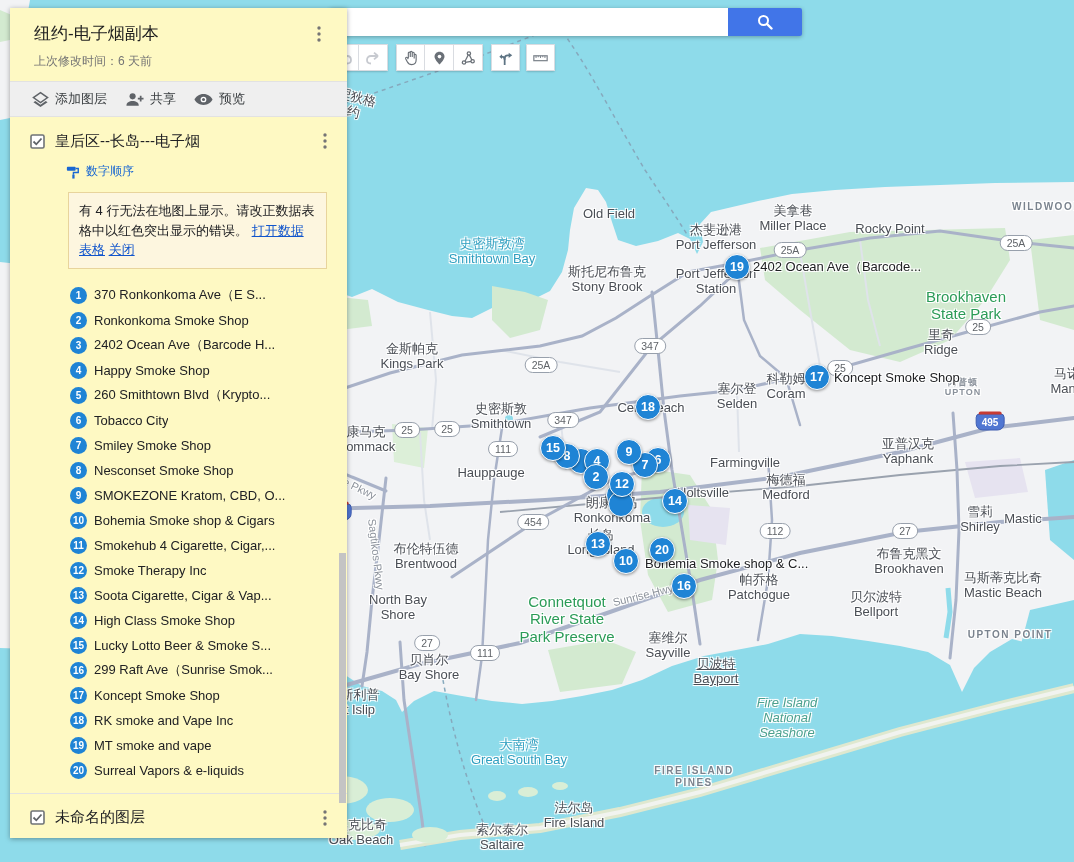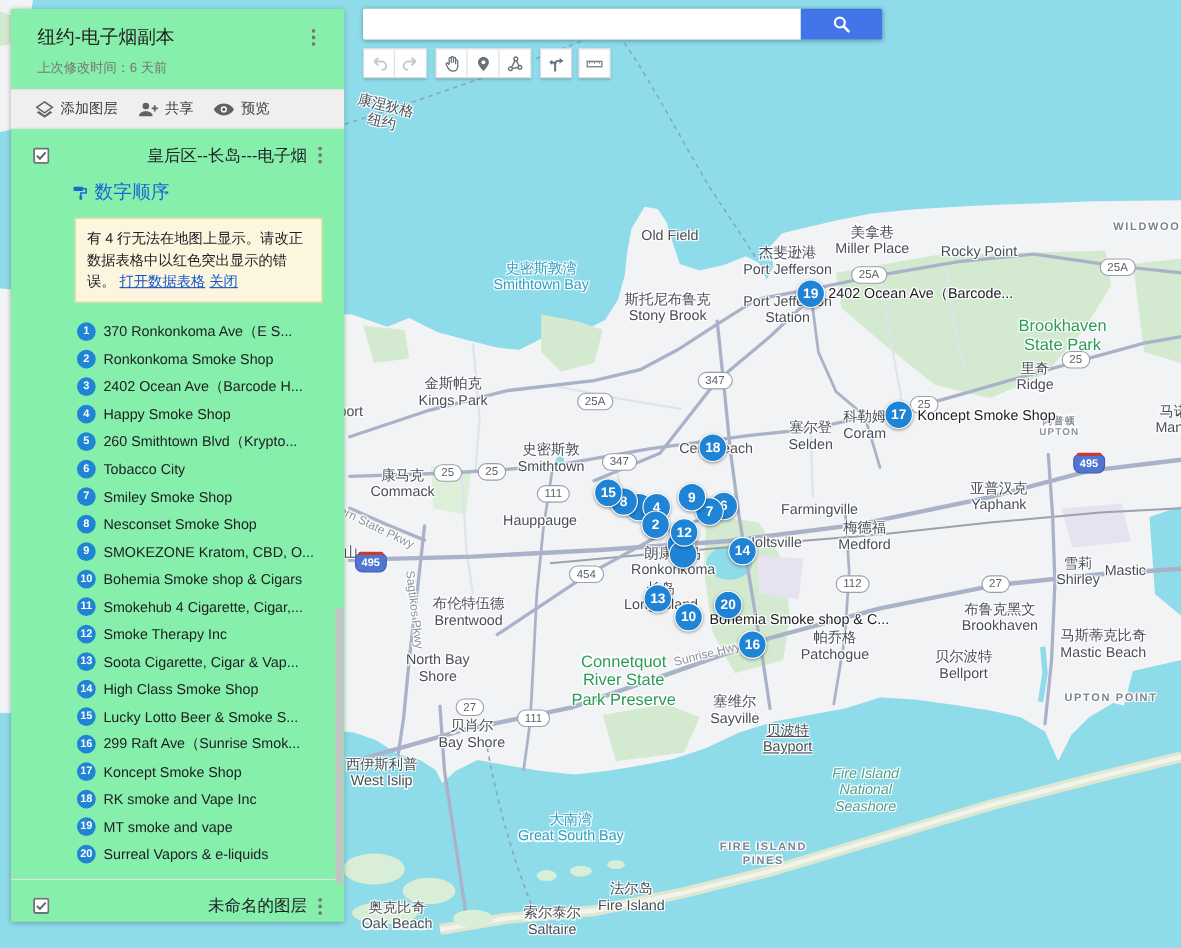--- a/index.html
+++ b/index.html
@@ -47,36 +47,36 @@
     display:flex; align-items:center; justify-content:center; cursor:pointer; }
 
   
   #map-toolbar { position:absolute; left:330px; top:44px; display:flex; }
   .tb-group { display:flex; box-shadow:0 1px 2px rgba(0,0,0,.18); margin-right:8px; border-radius:2px; }
   .tb-btn { width:29px; height:27px; background:#fff; border:1px solid #d9dce1;
     display:flex; align-items:center; justify-content:center; cursor:pointer; }
   .tb-btn + .tb-btn { border-left:none; }
 
   
-  #panel { position:absolute; left:10px; top:8px; width:303px; height:830px; background:#86efac;
+  #panel { position:absolute; left:10px; top:8px; width:337px; height:830px; background:#fef9c3;
     box-shadow:0 1px 5px rgba(0,0,0,.35); overflow:hidden; }
   #panel-header { padding:14px 16px 10px 24px; }
   #panel-title-row { display:flex; justify-content:space-between; align-items:flex-start; }
   #panel-title { font-size:17px; color:#212121; }
   .dots-btn { width:24px; height:24px; display:flex; align-items:center; justify-content:center; cursor:pointer; flex:none; }
   .meta { font-size:12px; color:#757575; margin-top:6px; line-height:1.6; }
   #actions-bar { background:#efefef; border-top:1px solid #e2e2e2; border-bottom:1px solid #e2e2e2;
     display:flex; align-items:center; padding:8px 12px 8px 22px; gap:18px; }
   .action-item { display:flex; align-items:center; gap:6px; font-size:13px; color:#3c4043; cursor:pointer; }
   #layer-section { padding:12px 10px 0 20px; }
-  .layer-row { display:flex; align-items:center;text-align:right; }
+  .layer-row { display:flex; align-items:center; }
   .checkbox { width:15px; height:15px; flex:none; cursor:pointer; }
   .layer-name { flex:1; font-size:15px; color:#202124; margin-left:10px; }
   #style-link { display:flex; align-items:center; gap:6px; margin:10px 0 12px 36px; cursor:pointer;
-    font-size:17px; color:#1967d2; }
+    font-size:12px; color:#1967d2; }
   #warning-box { margin:12px 10px 0 38px; background:#fdf6df; border:1px solid #e8d49c;
     padding:8px 10px; font-size:13px; color:#202124; line-height:1.5; }
   #warning-box a { color:#1155cc; text-decoration:underline; cursor:pointer; }
   #place-list { list-style:none; margin:14px 0 0 0; }
   #place-list li { display:flex; align-items:center; height:25px; padding-left:40px; cursor:pointer; }
   .num-badge { width:17px; height:17px; border-radius:50%; background:#1f84d5; color:#fff;
     font-size:10px; font-weight:bold; display:flex; align-items:center; justify-content:center; flex:none; }
   .item-label { font-size:13px; color:#202124; margin-left:7px; white-space:nowrap; overflow:hidden; }
   #bottom-divider { border-top:1px solid #e2e2e2; margin-top:10px; }
   #layer2-row { padding:12px 10px 0 20px; }

